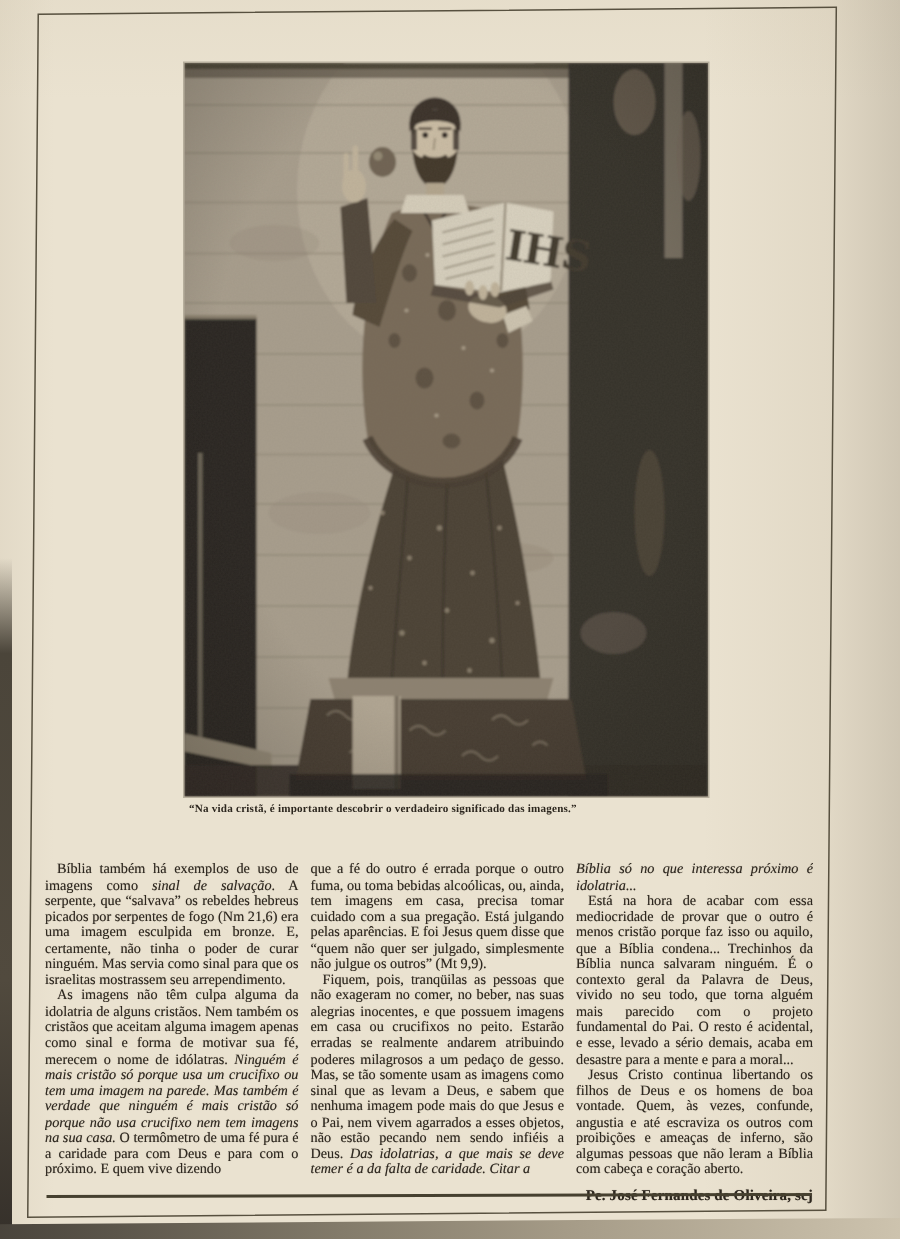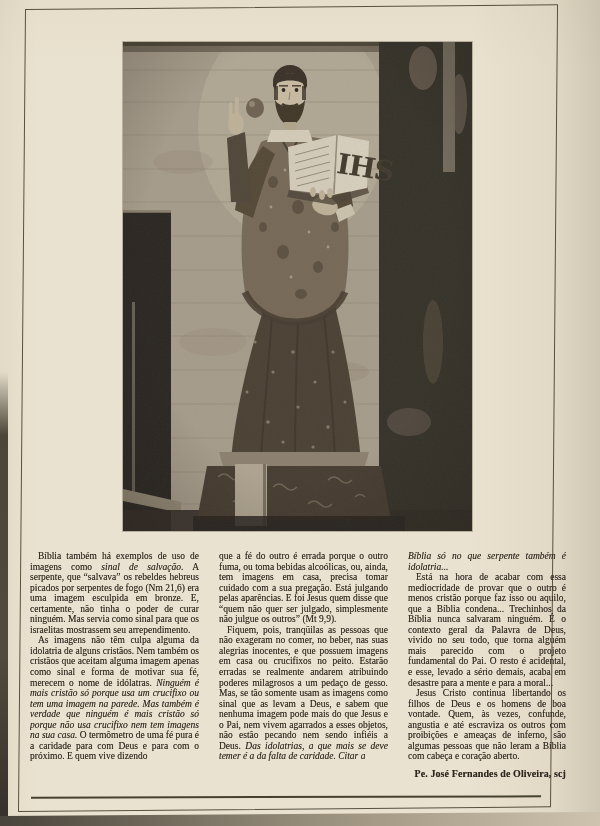--- a/index.html
+++ b/index.html
@@ -33,22 +33,22 @@
   .photo{
     position:absolute;left:123px;top:42px;width:349px;height:489px;
     box-shadow:0 0 0 1px rgba(90,80,62,.35);
     background:#a89e8d;
   }
   .caption{
     position:absolute;left:126px;top:534px;width:360px;
     font-size:7.4px;font-weight:bold;color:#2c261e;letter-spacing:.15px;
   }
   .columns{
-    position:absolute;left:30px;top:551px;width:512px;height:236px;
-    display:grid;grid-template-columns:169px 169px 158px;column-gap:20px;
+    position:absolute;left:30px;top:575px;width:512px;height:236px;
+    display:grid;grid-template-columns:169px 169px 158px;column-gap:8px;
     font-size:9.5px;line-height:10.55px;color:#2e2820;
     text-shadow:0 0 .5px rgba(62,52,40,.55);
   }
   .col{overflow:hidden;}
   .para{margin:0;text-align:justify;text-indent:8px;}
   .para.noindent{text-indent:0;}
   .it{font-style:italic;}
   .attribution{
     margin-top:7px;text-align:right;font-weight:bold;font-size:10px;
     letter-spacing:.1px;color:#2c261e;
@@ -215,32 +215,33 @@
             <rect x="70" y="474" width="212" height="15" fill="#292521" opacity="0.85"></rect>
           </g>
         </g>
       </g>
 
       <rect width="349" height="489" fill="url(#vig)"></rect>
       <rect width="349" height="489" filter="url(#grain)" opacity="0.5"></rect>
     </svg>
   </div>
 
+  <div class="caption">“Na vida cristã, é importante descobrir o verdadeiro significado das imagens.”</div>
 
   <div class="columns">
     <div class="col">
         <p class="para"><span>Bíblia também há exemplos de uso de imagens como </span><span class="it">sinal de salvação</span><span>. A serpente, que “salvava” os rebeldes hebreus picados por serpentes de fogo (Nm 21,6) era uma imagem esculpida em bronze. E, certamente, não tinha o poder de curar ninguém. Mas servia como sinal para que os israelitas mostrassem seu arrependimento.</span></p>
         <p class="para"><span>As imagens não têm culpa alguma da idolatria de alguns cristãos. Nem também os cristãos que aceitam alguma imagem apenas como sinal e forma de motivar sua fé, merecem o nome de idólatras. </span><span class="it">Ninguém é mais cristão só porque usa um crucifixo ou tem uma imagem na parede. Mas também é verdade que ninguém é mais cristão só porque não usa crucifixo nem tem imagens na sua casa.</span><span> O termômetro de uma fé pura é a caridade para com Deus e para com o próximo. E quem vive dizendo</span></p>
       </div>
     <div class="col">
         <p class="para noindent"><span>que a fé do outro é errada porque o outro fuma, ou toma bebidas alcoólicas, ou, ainda, tem imagens em casa, precisa tomar cuidado com a sua pregação. Está julgando pelas aparências. E foi Jesus quem disse que “quem não quer ser julgado, simplesmente não julgue os outros” (Mt 9,9).</span></p>
         <p class="para"><span>Fiquem, pois, tranqüilas as pessoas que não exageram no comer, no beber, nas suas alegrias inocentes, e que possuem imagens em casa ou crucifixos no peito. Estarão erradas se realmente andarem atribuindo poderes milagrosos a um pedaço de gesso. Mas, se tão somente usam as imagens como sinal que as levam a Deus, e sabem que nenhuma imagem pode mais do que Jesus e o Pai, nem vivem agarrados a esses objetos, não estão pecando nem sendo infiéis a Deus. </span><span class="it">Das idolatrias, a que mais se deve temer é a da falta de caridade. Citar a</span></p>
       </div>
     <div class="col">
-    <p class="para noindent"><span class="it">Bíblia só no que serpente também é idolatria...</span></p>
+    <p class="para noindent"><span class="it">Bíblia só no que interessa próximo é idolatria...</span></p>
         <p class="para"><span>Está na hora de acabar com essa mediocridade de provar que o outro é menos cristão porque faz isso ou aquilo, que a Bíblia condena... Trechinhos da Bíblia nunca salvaram ninguém. É o contexto geral da Palavra de Deus, vivido no seu todo, que torna alguém mais parecido com o projeto fundamental do Pai. O resto é acidental, e esse, levado a sério demais, acaba em desastre para a mente e para a moral...</span></p>
         <p class="para"><span>Jesus Cristo continua libertando os filhos de Deus e os homens de boa vontade. Quem, às vezes, confunde, angustia e até escraviza os outros com proibições e ameaças de inferno, são algumas pessoas que não leram a Bíblia com cabeça e coração aberto.</span></p>
         <div class="attribution">Pe. José Fernandes de Oliveira, scj</div>
       </div>
   </div>
 
   <div class="bottom-rule"></div>
   <div class="page-number">25</div>
 
   <div class="left-edge-shadow"></div>

